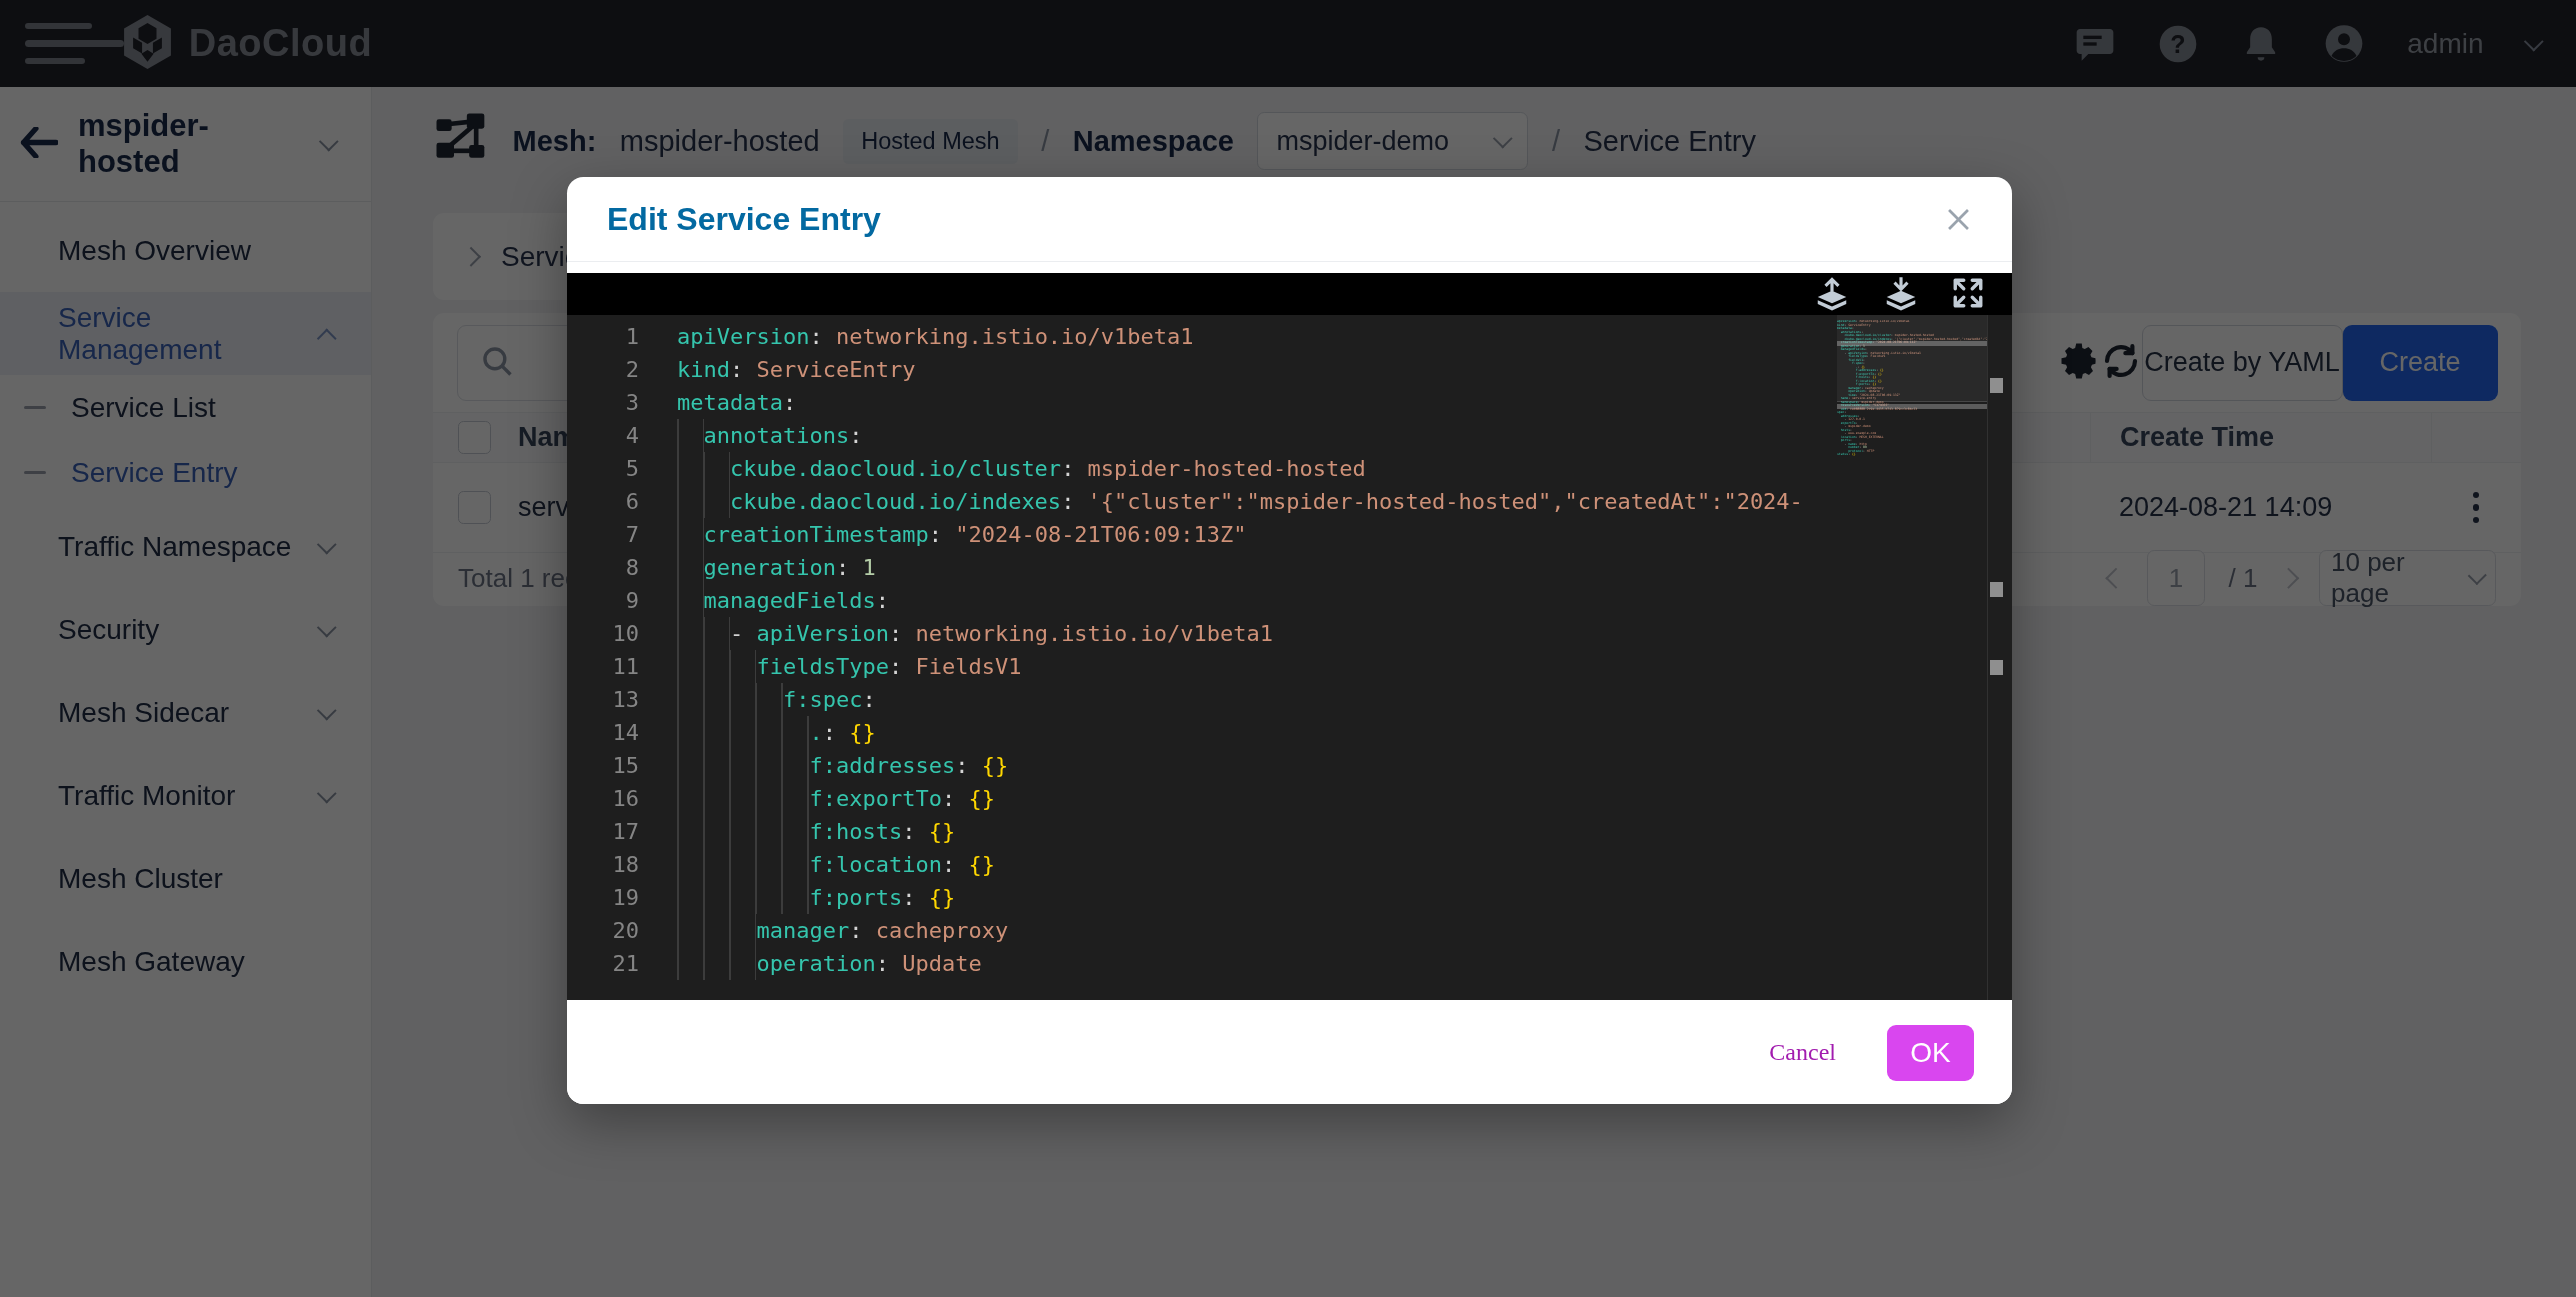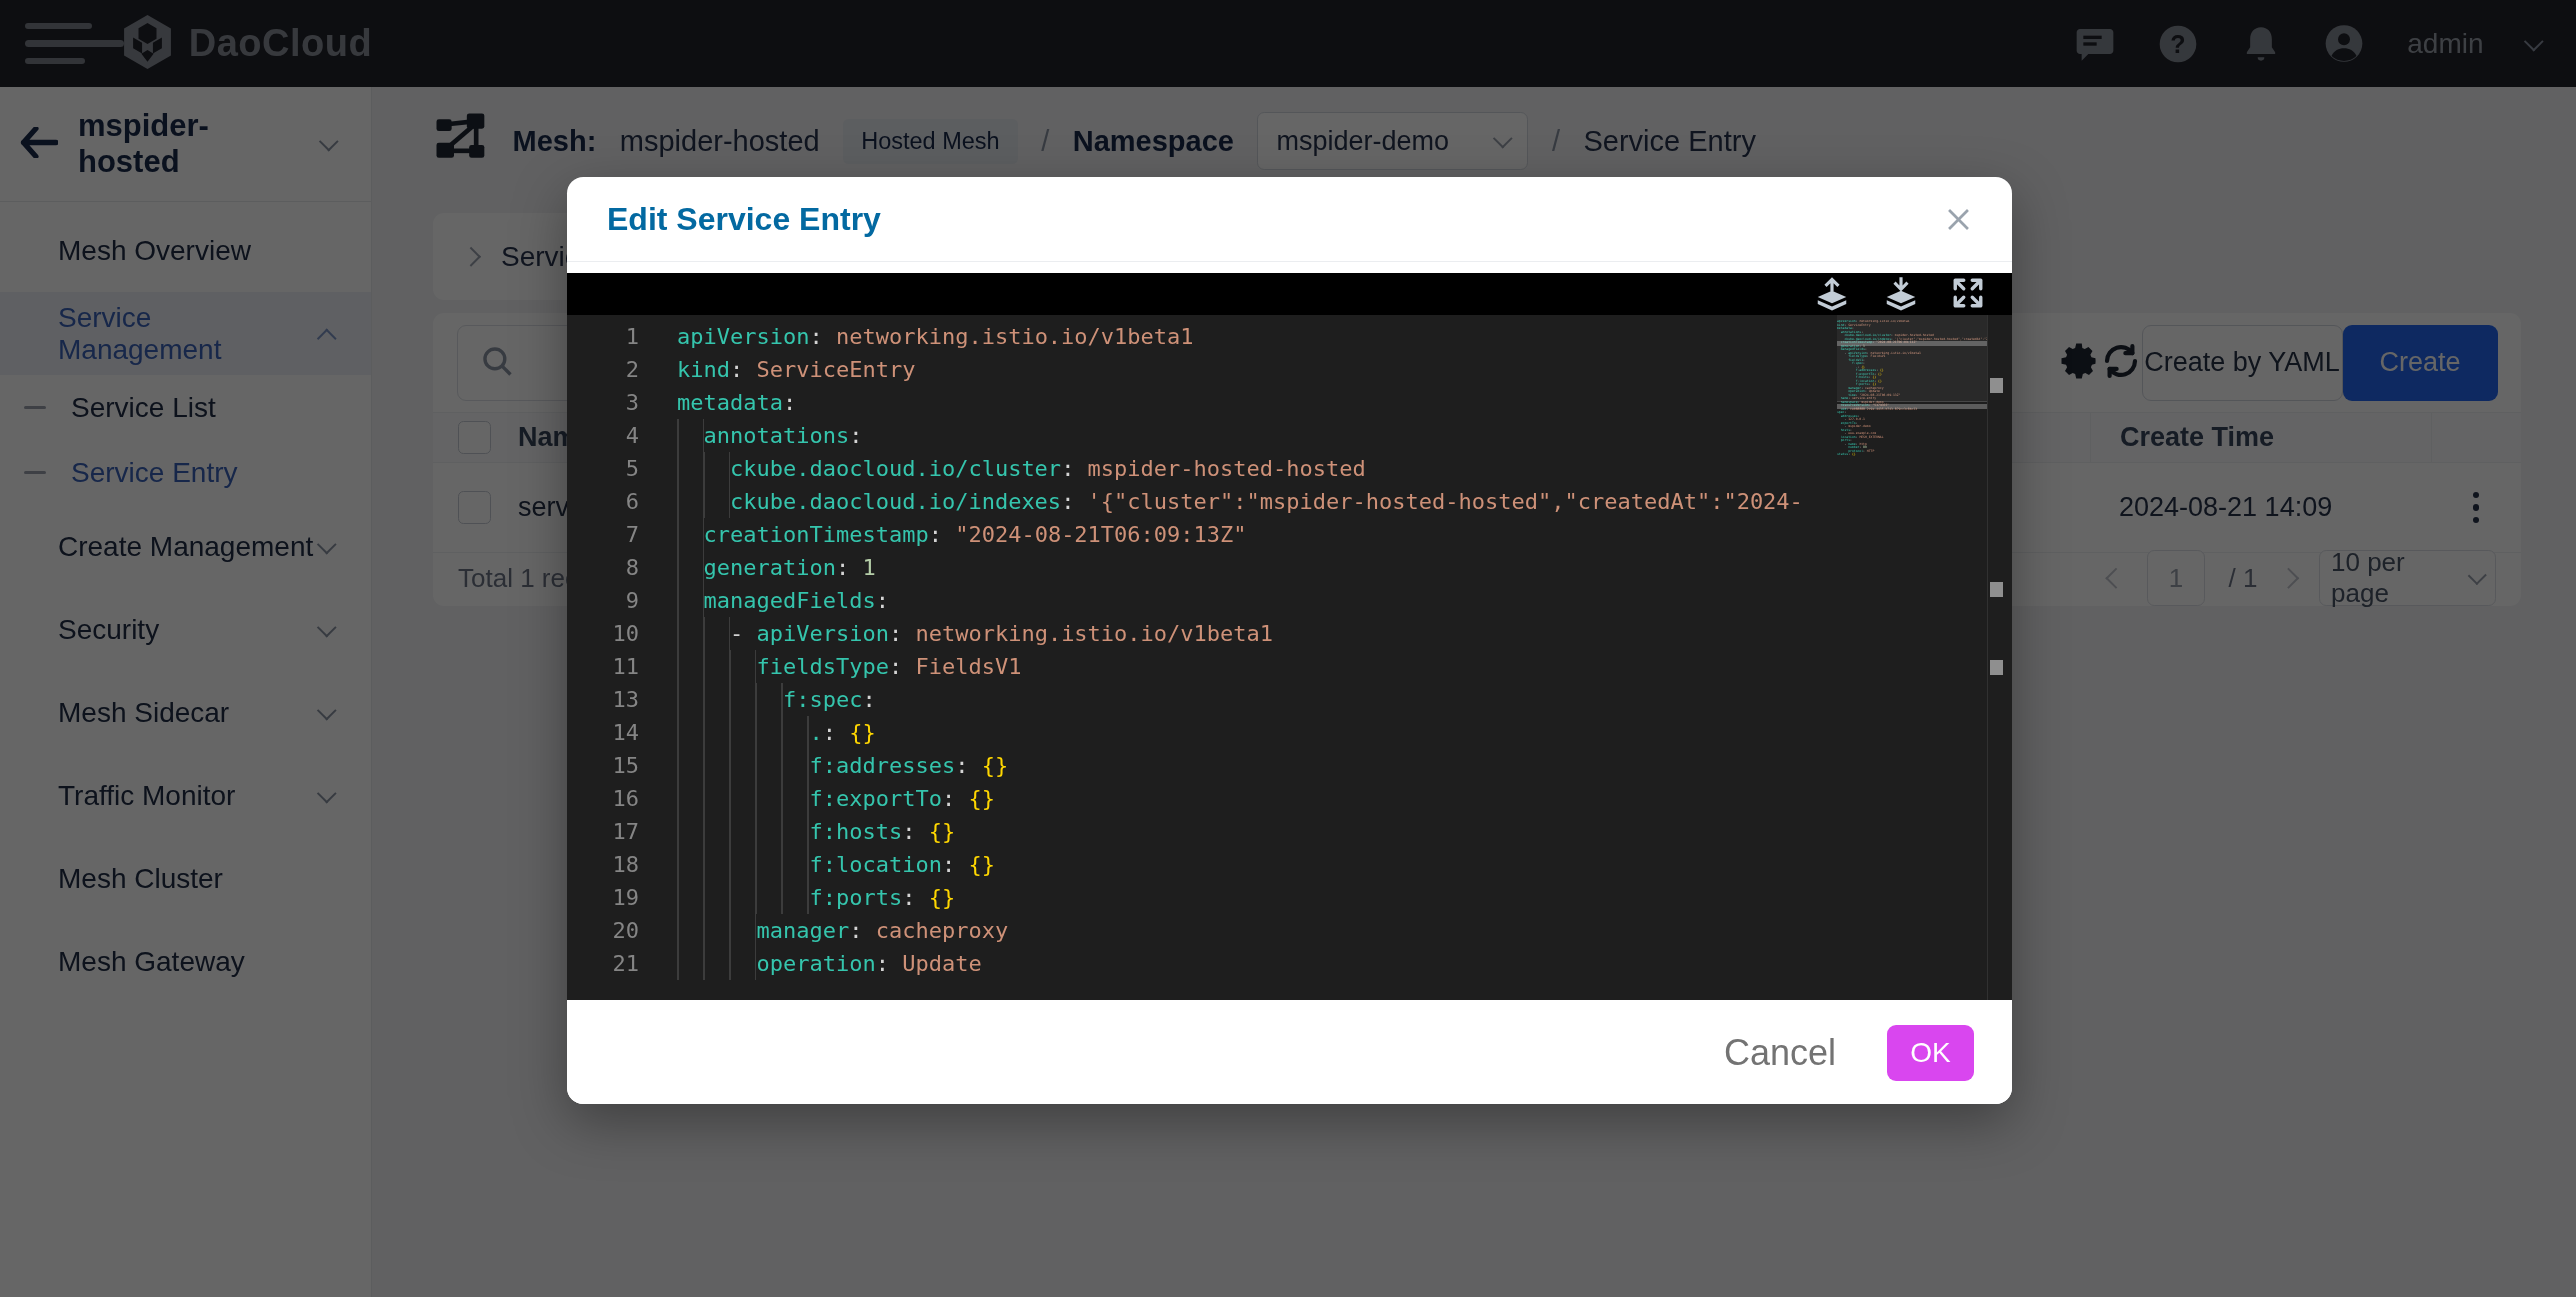--- a/index.html
+++ b/index.html
@@ -88,21 +88,21 @@
   .tok-k { color:#35c5ad; } .tok-s { color:#ce9178; } .tok-n { color:#b5cea8; }
   .tok-b { color:#ffd700; } .tok-p { color:#d4d4d4; }
   .minimap { position:absolute; left:1270px; top:5.4px; width:150px; height:674px; overflow:hidden;
     font-size:3.1px; line-height:3.5px; }
   .mm-line { white-space:pre; }
   .mm-slider { position:absolute; left:1270px; top:0; width:150px; height:87px; background:rgba(255,255,255,0.05); border-bottom:0.9px solid rgba(255,255,255,0.14); }
   .mm-hl { position:absolute; left:1270px; width:150px; height:4.5px; background:rgba(255,255,255,0.28); }
   .scroll-lane { position:absolute; left:1420px; top:0; bottom:0; width:25px; border-left:0.9px solid #313131; background:#1e1e1e; }
   .scroll-mark { position:absolute; left:1.8px; width:13.5px; height:14.5px; background:#8f8f8f; }
   .modal-footer { height:105px; display:flex; align-items:center; justify-content:flex-end; gap:51px; padding:0 38px; background:#fff; }
-  .cancel-btn { font-size:36px; color:#737373; background:none; border:none; cursor:pointer; font-family:Liberation Sans, sans-serif; }
+  .cancel-btn { font-size:24px; color:#a21caf; background:none; border:none; cursor:pointer; font-family:Liberation Serif, serif; }
   .ok-btn { width:87px; height:56px; background:#d946ef; color:#fff; border:none; border-radius:9px; font-size:28px; cursor:pointer; font-family:inherit; }
 </style>
 </head>
 <body>
 
 <div class="navbar">
   <div class="hamburger">
       <i></i>
       <i></i>
       <i></i>
@@ -169,21 +169,21 @@
       </div>
       <div class="side-item child">
         <span class="dash"></span>
         <span class="lbl">Service List</span>
       </div>
       <div class="side-item child active">
         <span class="dash"></span>
         <span class="lbl">Service Entry</span>
       </div>
       <div class="side-item">
-        <span class="lbl">Create Management</span>
+        <span class="lbl">Traffic Namespace</span>
         <span class="chev"></span>
       </div>
       <div class="side-item">
         <span class="lbl">Security</span>
         <span class="chev"></span>
       </div>
       <div class="side-item">
         <span class="lbl">Mesh Sidecar</span>
         <span class="chev"></span>
       </div>

